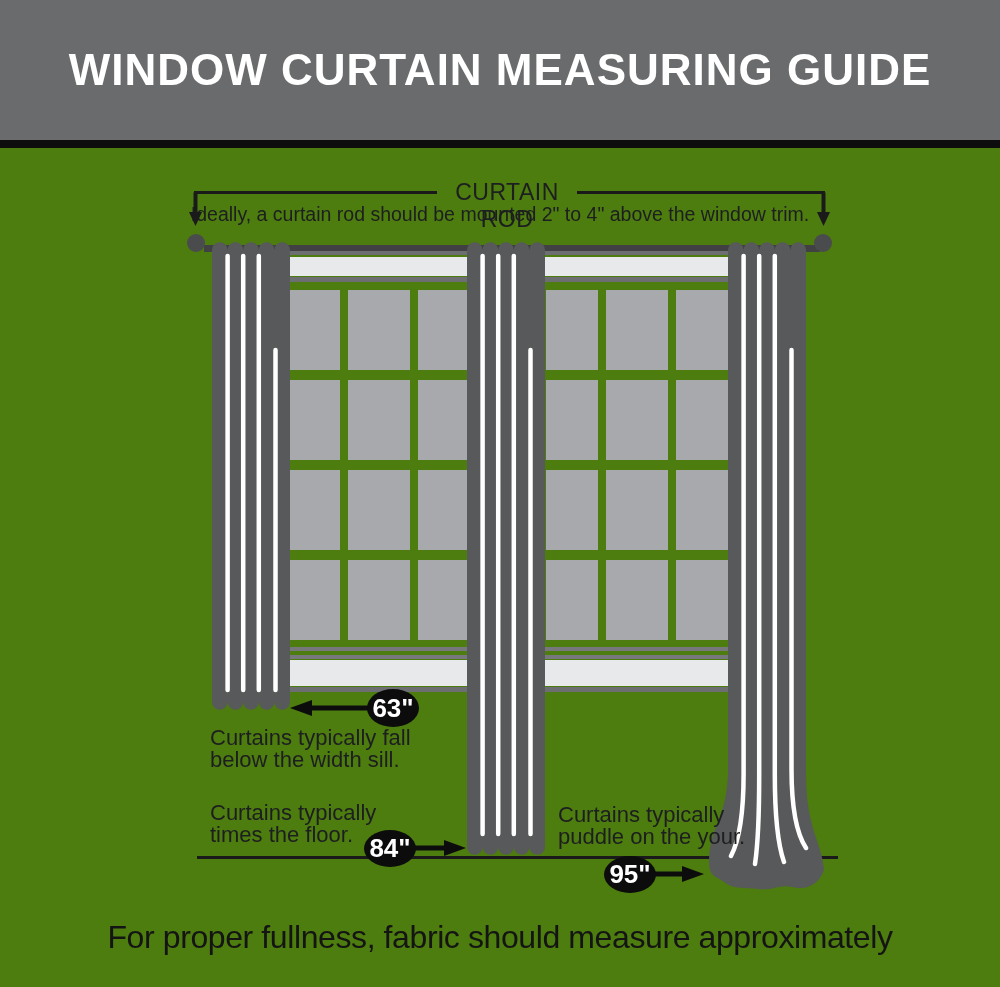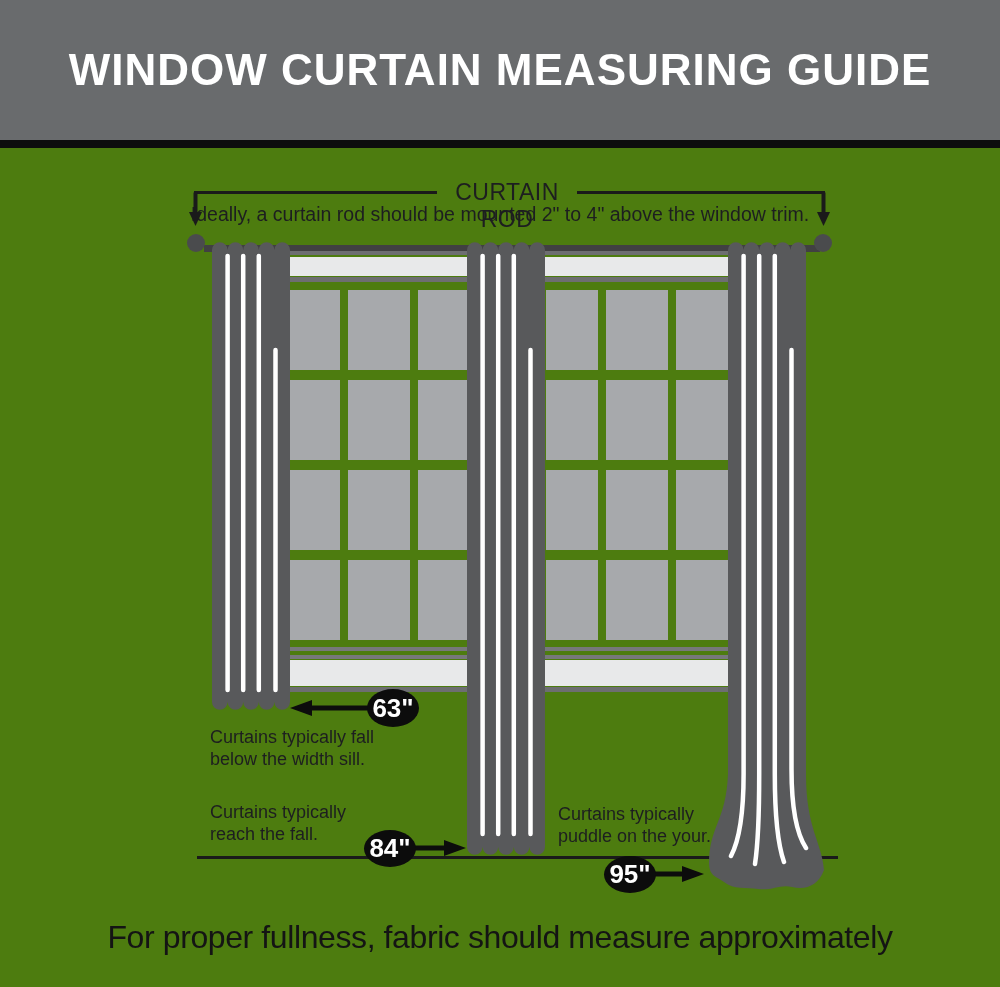--- a/index.html
+++ b/index.html
@@ -35,21 +35,21 @@
   .floor{left:197px;top:856px;width:641px;height:3px;background:#1a1a1a;}
 
   
   .pill{background:#0c0c0c;border-radius:50%;color:#fff;font-size:26px;font-weight:bold;
         display:flex;align-items:center;justify-content:center;}
   .pill-63{left:367px;top:689px;width:52px;height:38px;}
   .pill-84{left:364px;top:830px;width:52px;height:37px;}
   .pill-95{left:604px;top:856px;width:52px;height:37px;}
 
   
-  .note{font-size:18px;line-height:21.5px;color:#1d1e20;}
+  .note{font-size:22px;line-height:21.5px;color:#1d1e20;}
   .note-sill{left:210px;top:727px;}
   .note-floor{left:210px;top:802px;}
   .note-puddle{left:558px;top:804px;}
 
   .caption{left:0;top:922px;width:1000px;text-align:center;font-size:32px;line-height:31px;
            color:#141414;letter-spacing:-0.4px;}
 </style>
 </head>
 <body>
 
@@ -147,21 +147,21 @@
   <div class="abs pill pill-63">
     <span>63"</span>
   </div>
   <div class="abs note note-sill">
     <div>Curtains typically fall</div>
     <div>below the width sill.</div>
   </div>
 
   <div class="abs note note-floor">
     <div>Curtains typically</div>
-    <div>reach the fall.</div>
+    <div>times the floor.</div>
   </div>
   <svg class="abs" style="left:410px;top:838px;" width="58" height="20">
     <line x1="0" y1="10" x2="36" y2="10" stroke="#0c0c0c" stroke-width="5"></line>
     <polygon points="34,2 34,18 56,10" fill="#0c0c0c"></polygon>
   </svg>
   <div class="abs pill pill-84">
     <span>84"</span>
   </div>
 
   <div class="abs note note-puddle">

